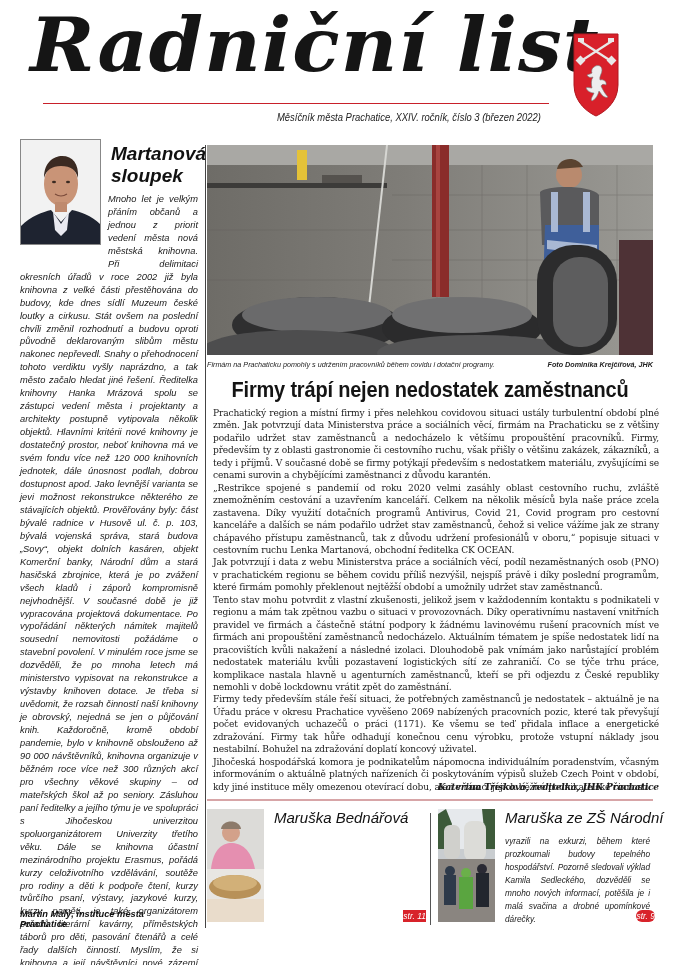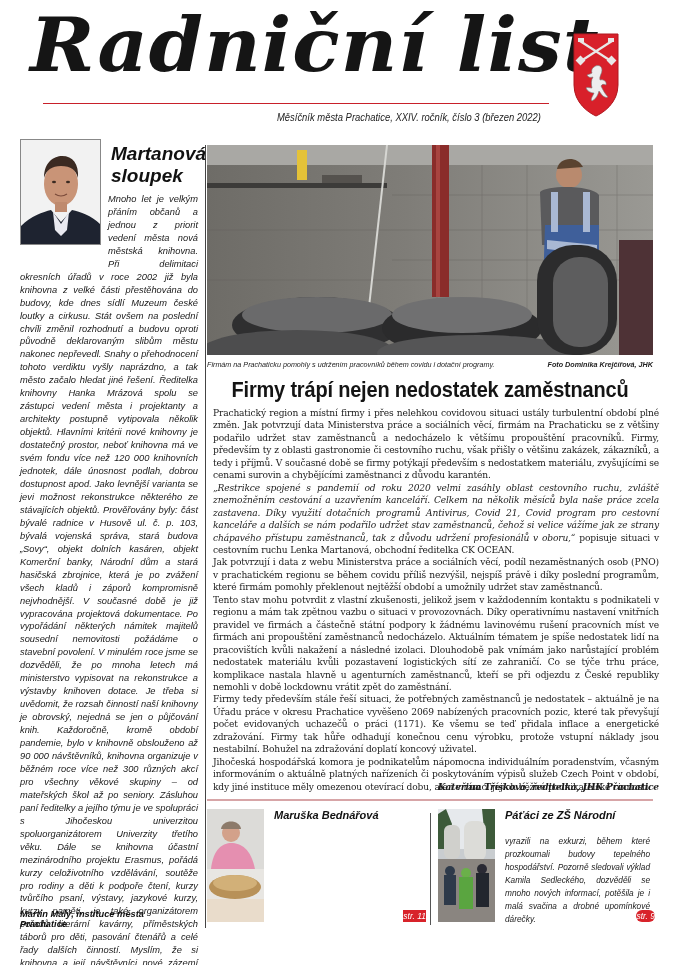--- a/index.html
+++ b/index.html
@@ -52,33 +52,33 @@
     position: absolute; left: 207px; top: 378px; width: 446px; text-align: center;
     font-family: "Liberation Sans", sans-serif; font-weight: bold; font-size: 21.5px; color: #141414; letter-spacing: -0.2px;
     transform: scaleX(0.93);
   }
   .article {
     position: absolute; left: 207px; top: 407px; width: 446px;
     font-family: "DejaVu Serif", serif; font-size: 9.1px; line-height: 12.45px; color: #1b1b1b;
     text-align: justify; letter-spacing: -0.15px; margin-left: 6px;
   }
   .article p { margin: 0; }
-  .article .quote { font-style: italic; }
+  .article .quote { }
   .article .sig { text-align: right; font-weight: bold; font-style: italic; margin-top: -12.45px; }
   .article-rule { position: absolute; left: 207px; top: 799px; width: 446px; height: 2px; background: #d7a5a7; }
 
   
   .teaser { position: absolute; top: 809px; height: 113px; }
   .teaser-1 { left: 207px; width: 223px; }
   .teaser-2 { left: 438px; width: 215px; }
   .teaser-divider { position: absolute; left: 430px; top: 813px; width: 1px; height: 112px; background: #555; }
   .teaser .thumb { position: absolute; left: 0; top: 0; width: 57px; height: 113px; overflow: hidden; }
   .teaser .t-title {
     position: absolute; left: 67px; top: 0; white-space: nowrap;
-    font-weight: bold; font-style: italic; font-size: 11px; color: #111;
+    font-weight: normal; font-style: italic; font-size: 15px; color: #111;
   }
   .teaser .t-body {
     position: absolute; left: 67px; top: 26px; width: 152px;
     font-style: italic; font-size: 8.3px; line-height: 13px; color: #1b1b1b; text-align: justify;
   }
   .teaser-2 .t-body { width: 145px; }
   .page-tag {
     position: absolute; right: 4px; bottom: 0px; background: #d8232a; color: #fff;
     font-style: italic; font-size: 8.5px; padding: 1px 0; line-height: 10px;
   }
@@ -241,20 +241,20 @@
       <rect x="6" y="16" width="16" height="34" rx="6" fill="#d0d0cc"></rect>
       <rect x="0" y="50" width="57" height="63" fill="#8a8580"></rect>
       <circle cx="12" cy="62" r="5" fill="#2e3a4a"></circle>
         <rect x="6" y="66" width="12" height="30" fill="#2e3a4a"></rect>
       <circle cx="28" cy="64" r="5" fill="#6bb04a"></circle>
         <rect x="21" y="68" width="14" height="32" fill="#5aa540"></rect>
       <circle cx="44" cy="60" r="5" fill="#2a2a34"></circle>
         <rect x="38" y="64" width="13" height="34" fill="#22262e"></rect>
     </svg>
   </div>
-  <div class="t-title">Páťáci ze ZŠ Národní</div>
+  <div class="t-title">Maruška ze ZŠ Národní</div>
   <div class="t-body">vyrazili na exkurzi, během které prozkoumali budovy tepelného hospodářství. Pozorně sledovali výklad Kamila Sedleckého, dozvěděli se mnoho nových informací, potěšila je i malá svačina a drobné upomínkové dárečky.</div>
   <span class="page-tag">str. 9</span>
 </section>
 
 <footer class="footer-bar">
   <a class="footer-url">www.prachatice.eu</a>
 </footer>
 
 </body></html>

